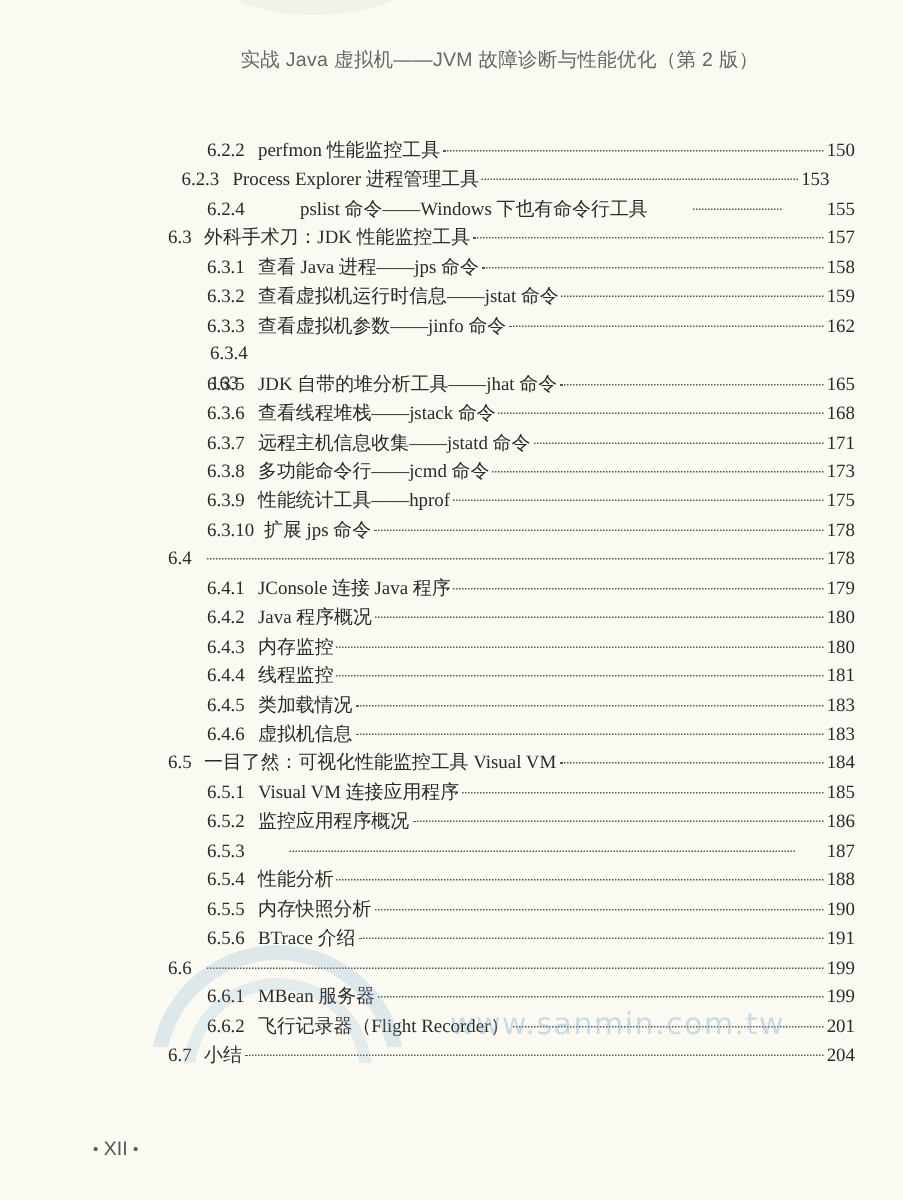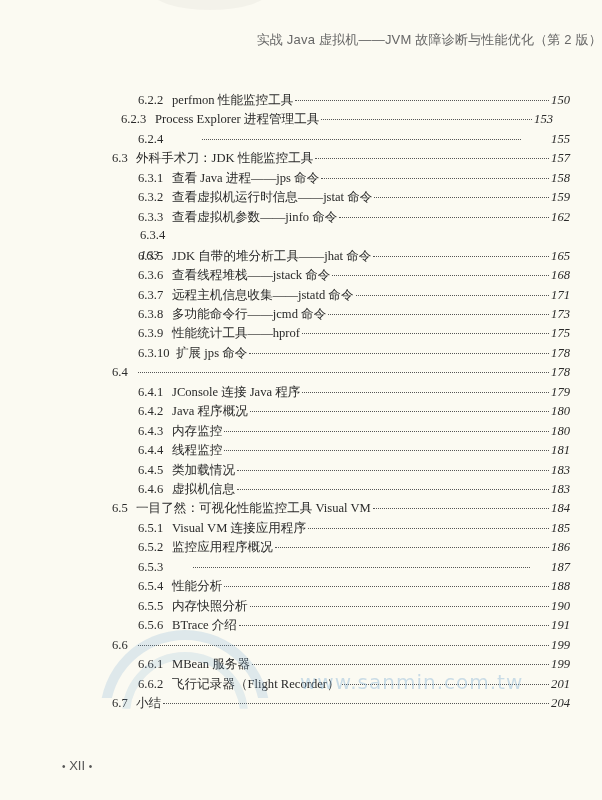--- a/index.html
+++ b/index.html
@@ -5,40 +5,40 @@
   html, body { margin: 0; padding: 0; }
   body {
     width: 602px; height: 800px; overflow: hidden;
     background: #fbfaf2;
     font-family: "Liberation Serif", "DejaVu Serif", serif;
     color: #2a2a2a;
     position: relative;
   }
   .page-header {
     position: absolute; left: 0; right: 0; top: 31px;
-    text-align: right; padding-left: 64px;
+    text-align: center; padding-left: 64px;
     font-family: "Liberation Sans", "DejaVu Sans", sans-serif;
     font-size: 13px; color: #666;
     letter-spacing: 0.2px;
   }
   .toc {
     position: absolute; left: 0; top: 90px; width: 602px;
   }
   .toc-row {
     position: absolute; left: 0; height: 19px; line-height: 19px;
     font-size: 12.6px; white-space: nowrap;
     display: flex; align-items: baseline;
   }
   .toc-num { display: inline-block; }
   .toc-title { display: inline-block; }
   .toc-leader {
     flex: 1 1 auto; overflow: hidden; margin: 0 2px;
     border-bottom: 1.3px dotted #555; height: 13px; transform: translateY(-3px);
   }
-  .toc-page { display: inline-block; text-align: right; font-style: italic; }
+  .toc-page { display: inline-block; text-align: right; }
   .lvl-2 .toc-num { width: 34px; }
   .lvl-3 .toc-num { width: 34px; }
   .lvl-3.wide .toc-num { width: 38px; }
   .watermark {
     position: absolute; left: 100px; top: 630px; width: 460px; height: 80px;
     pointer-events: none;
   }
   .wm-arc {
     position: absolute; left: 0; top: 0; width: 150px; height: 150px;
     border: 10px solid rgba(120,170,210,0.22); border-radius: 50%;
@@ -87,20 +87,21 @@
     <span class="toc-page">150</span>
   </div>
   <div class="toc-row lvl-3" style="top:19.4px;left:121px;width:432px;">
     <span class="toc-num">6.2.3</span>
     <span class="toc-title">Process Explorer 进程管理工具</span>
     <span class="toc-leader"></span>
     <span class="toc-page">153</span>
   </div>
   <div class="toc-row lvl-3" style="top:38.9px;left:138px;width:432px;gap:28px;">
     <span class="toc-num">6.2.4</span>
+    <span class="toc-title">pslist 命令——Windows 下也有命令行工具</span>
     <span class="toc-leader"></span>
     <span class="toc-page">155</span>
   </div>
   <div class="toc-row lvl-2" style="top:58.3px;left:112px;width:458px;">
     <span class="toc-num" style="width:24px;">6.3</span>
     <span class="toc-title">外科手术刀：JDK 性能监控工具</span>
     <span class="toc-leader"></span>
     <span class="toc-page">157</span>
   </div>
   <div class="toc-row lvl-3" style="top:77.8px;left:138px;width:432px;">

